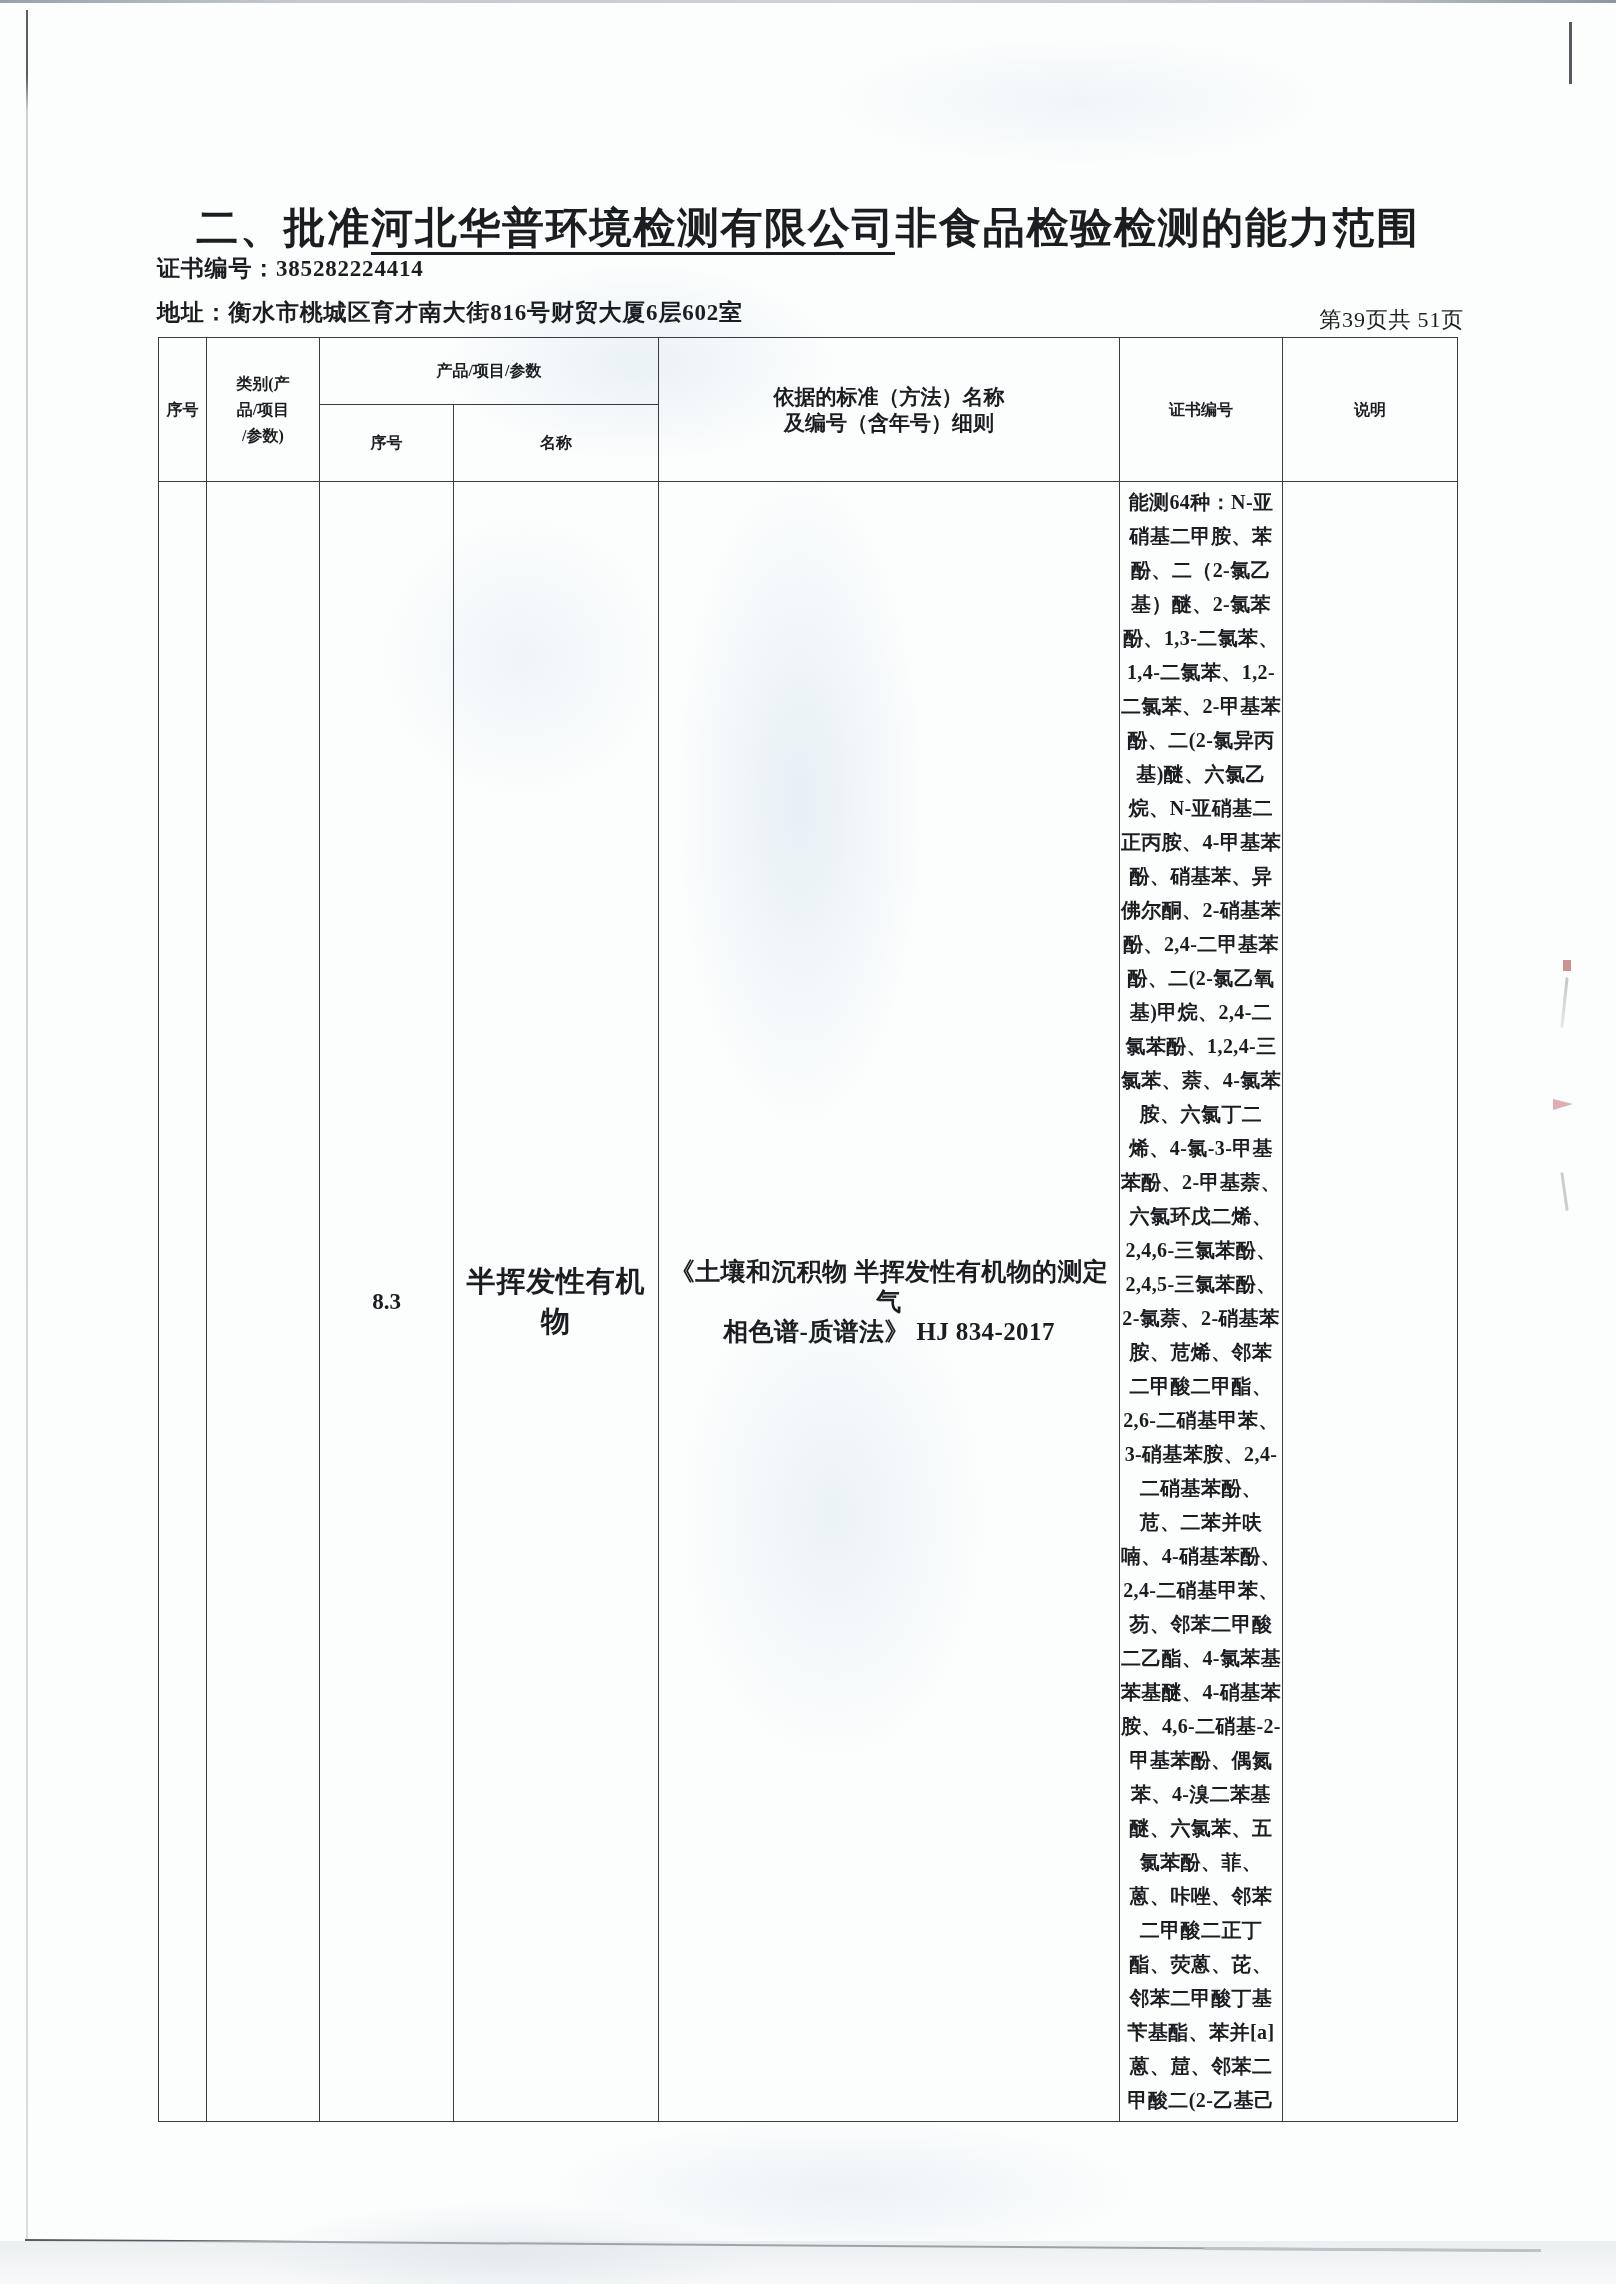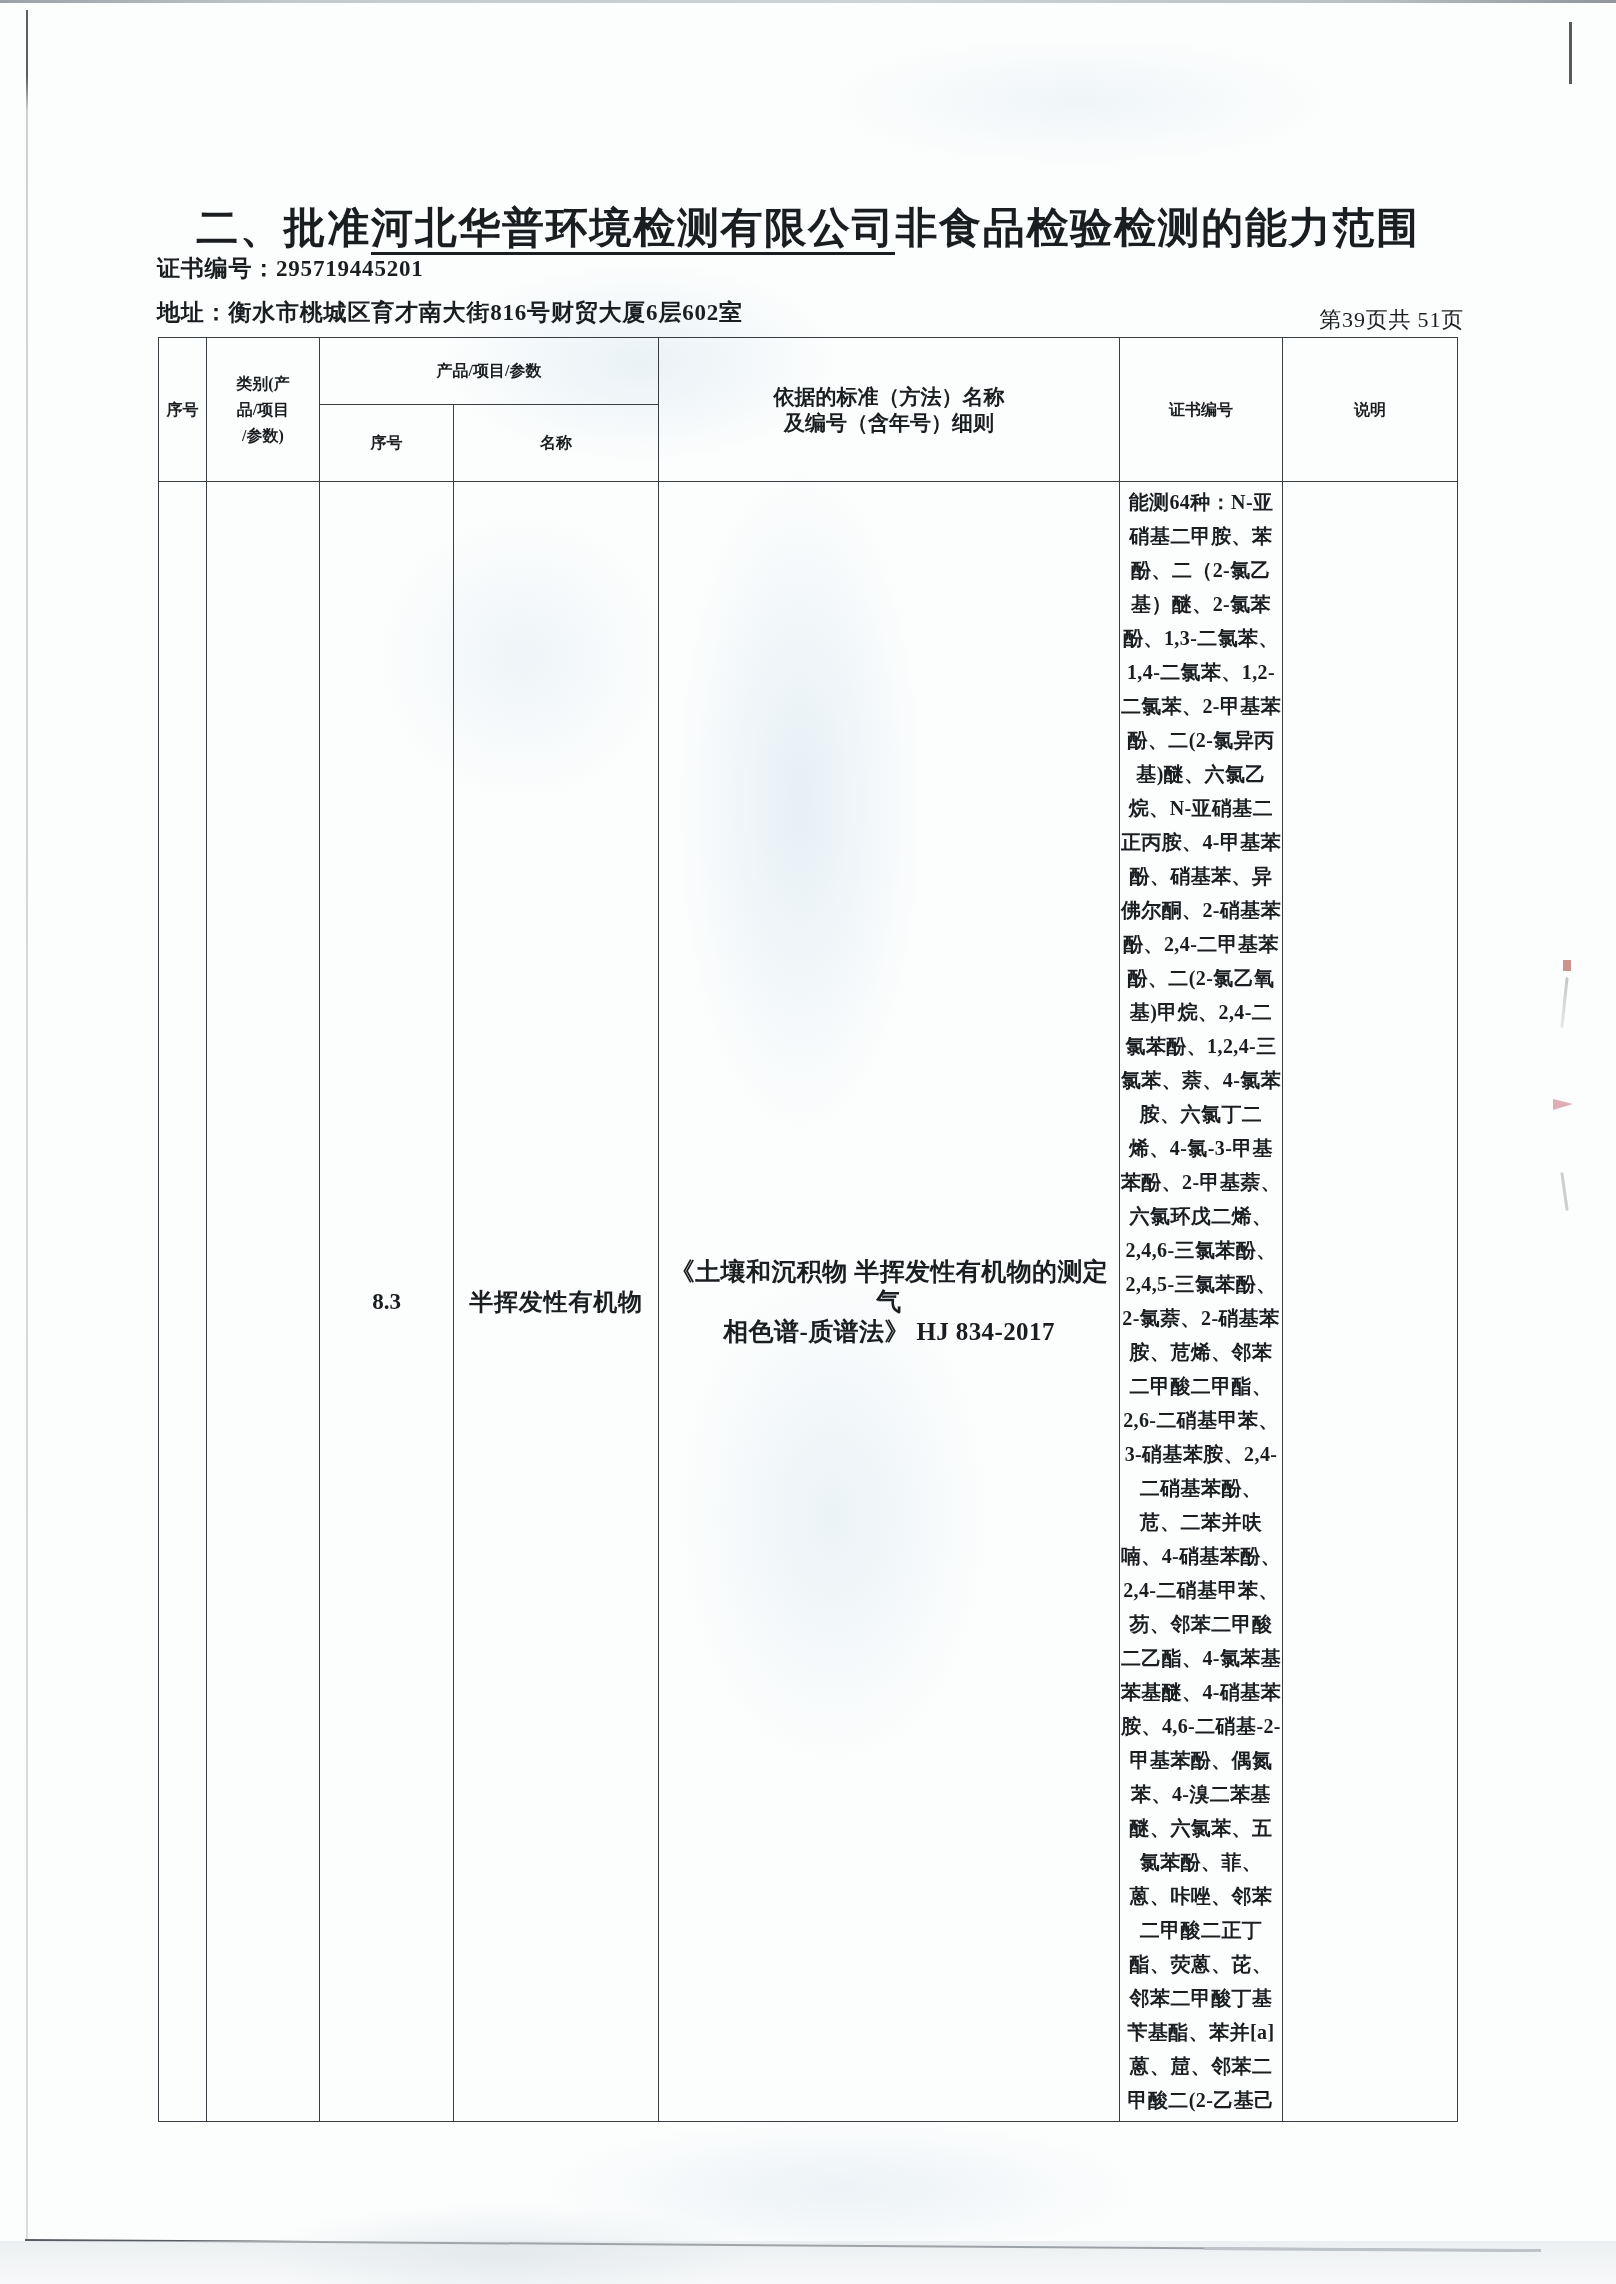--- a/index.html
+++ b/index.html
@@ -40,21 +40,21 @@
   }
   table.cap td,table.cap th{
     border:1.7px solid #383d41;font-weight:600;color:#1b1e21;
     padding:0;vertical-align:middle;text-align:center;overflow:hidden;
   }
   th.h{font-size:16px;line-height:26px;white-space:pre-line;font-weight:600;}
   th.h-std{font-size:21px;}
   .hr1{height:67px;} .hr2{height:77px;}
   tr.body-row{height:1640px;}
   td.c-seq2{font-size:23px;}
-  td.c-name{font-size:24px;letter-spacing:0.8px;}
+  td.c-name{font-size:29px;letter-spacing:0.8px;}
   td.c-std{font-size:25px;line-height:30px;white-space:pre-line;letter-spacing:0.4px;}
   td.c-limit{
     vertical-align:top;text-align:justify;
     font-size:20px;line-height:34px;letter-spacing:0.4px;
     padding:4.2px 2.5px 0 3.4px;
   }
   td.c-limit .inner{display:block;height:1633px;overflow:hidden;}
 
   
   .art{position:absolute;pointer-events:none;z-index:3;}
@@ -71,21 +71,21 @@
 </style>
 </head>
 <body>
 
 <div class="mottle"></div>
 
 <div class="content">
 
   <div class="doc-title"><span>二、批准</span><span class="u">河北华普环境检测有限公司</span><span>非食品检验检测的能力范围</span></div>
 
-  <div class="cert-line">证书编号：295719445201</div>
+  <div class="cert-line">证书编号：385282224414</div>
 
   <div class="addr-line">地址：衡水市桃城区育才南大街816号财贸大厦6层602室</div>
 
   <div class="page-ind">第39页共 51页</div>
 
   <table class="cap">
     <colgroup>
       <col style="width:48px">
         <col style="width:113px">
         <col style="width:134px">

